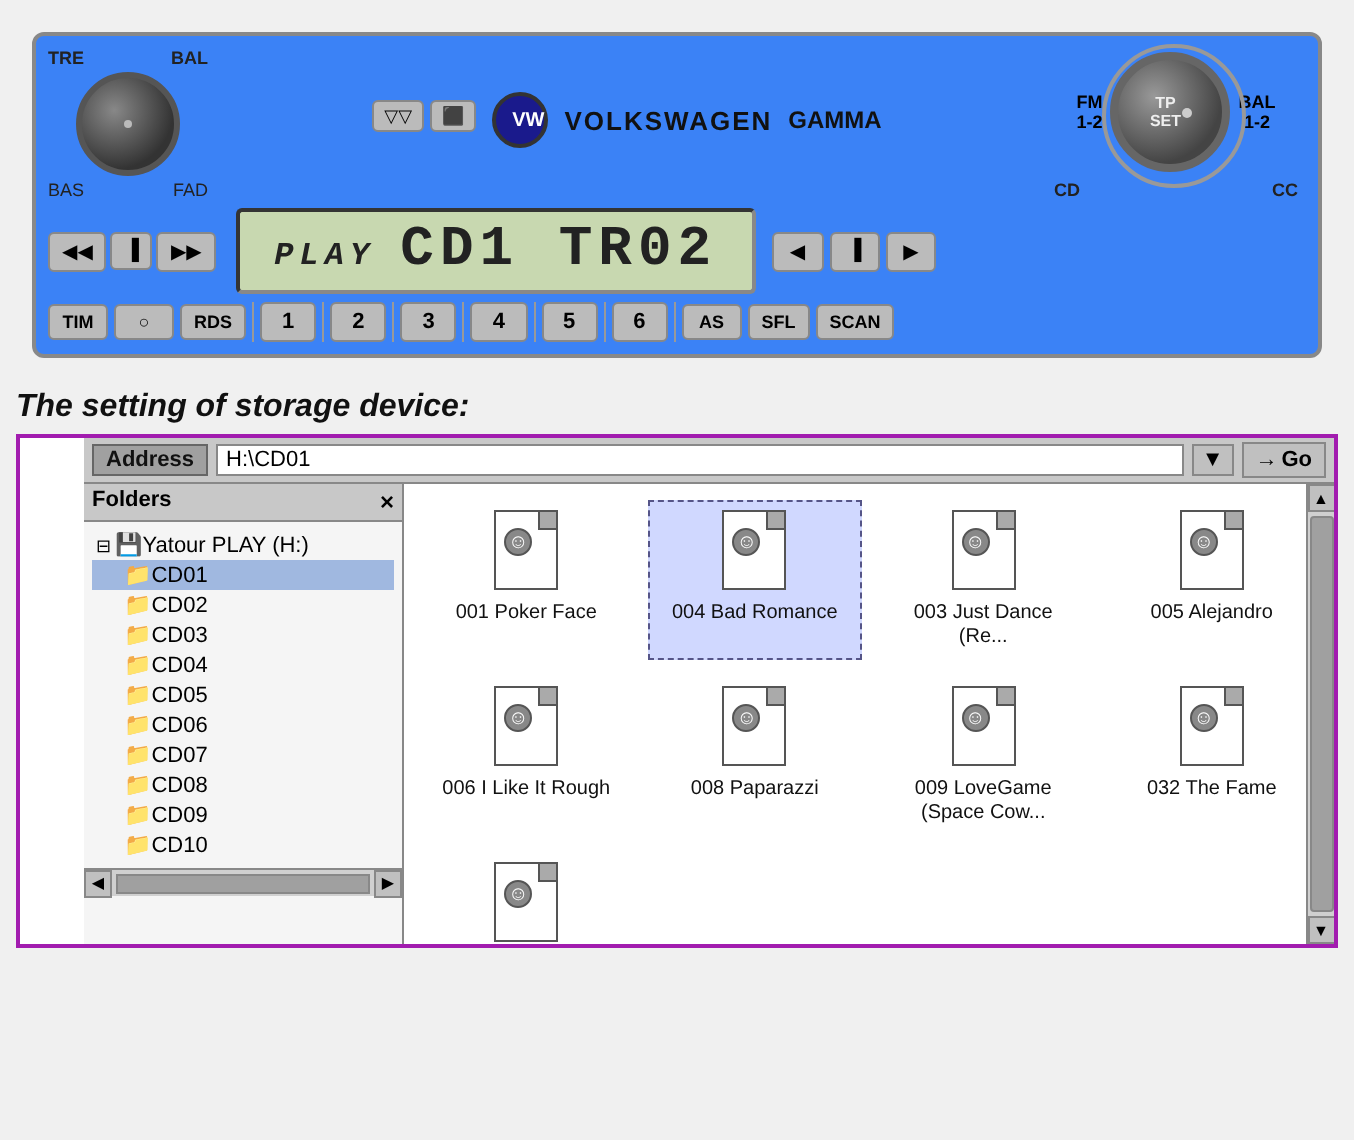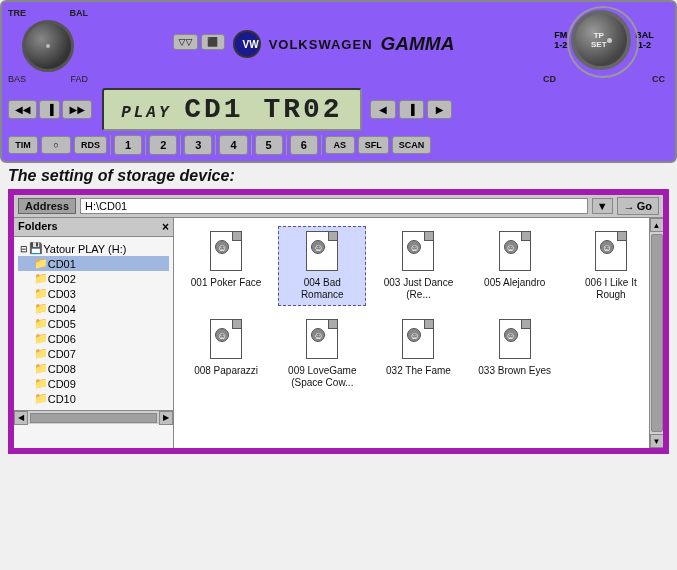--- a/index.html
+++ b/index.html
@@ -6,24 +6,24 @@
     body {
       font-family: Arial, sans-serif;
       background: #f0f0f0;
       width: 677px;
       min-height: 570px;
       overflow: hidden;
     }
 
     
     .radio-unit {
-      background: #8b5cf6;
+      background: #3b82f6;
       border: 2px solid #888;
       border-radius: 6px;
-      margin: 0;
+      margin: 16px;
       padding: 6px;
       position: relative;
     }
 
     .radio-top-row {
       display: flex;
       align-items: center;
       justify-content: space-between;
       margin-bottom: 4px;
     }
@@ -128,22 +128,21 @@
       color: white;
       font-weight: bold;
     }
     .brand-name {
       font-size: 13px;
       font-weight: bold;
       color: #111;
       letter-spacing: 1px;
     }
     .model-name {
-      font-size: 19px;
-      font-style: italic;
+      font-size: 12px;
       font-weight: bold;
       color: #111;
     }
 
     .small-buttons-row {
       display: flex;
       gap: 3px;
       margin-bottom: 4px;
     }
     .small-btn {
@@ -263,22 +262,23 @@
       font-size: 16px;
       font-style: italic;
       font-weight: bold;
       color: #111;
       margin: 4px 8px 4px 8px;
     }
 
     
     .browser-container {
       margin: 0 8px;
-      border: 6px solid #a21caf;
+      border: 2px solid #a21caf;
       background: #fff;
+      padding-left: 32px;
     }
     .browser-address-bar {
       display: flex;
       align-items: center;
       background: #c8c8c8;
       border-bottom: 1px solid #888;
       padding: 2px 4px;
       gap: 4px;
     }
     .address-label {
@@ -364,21 +364,21 @@
 
     
     .file-grid-panel {
       flex: 1;
       overflow-y: auto;
       background: white;
       position: relative;
     }
     .file-grid {
       display: grid;
-      grid-template-columns: repeat(5, 1fr);
+      grid-template-columns: repeat(4, 1fr);
       gap: 8px;
       padding: 8px;
     }
     .file-item {
       display: flex;
       flex-direction: column;
       align-items: center;
       cursor: pointer;
       padding: 4px;
       border: 1px solid transparent;

